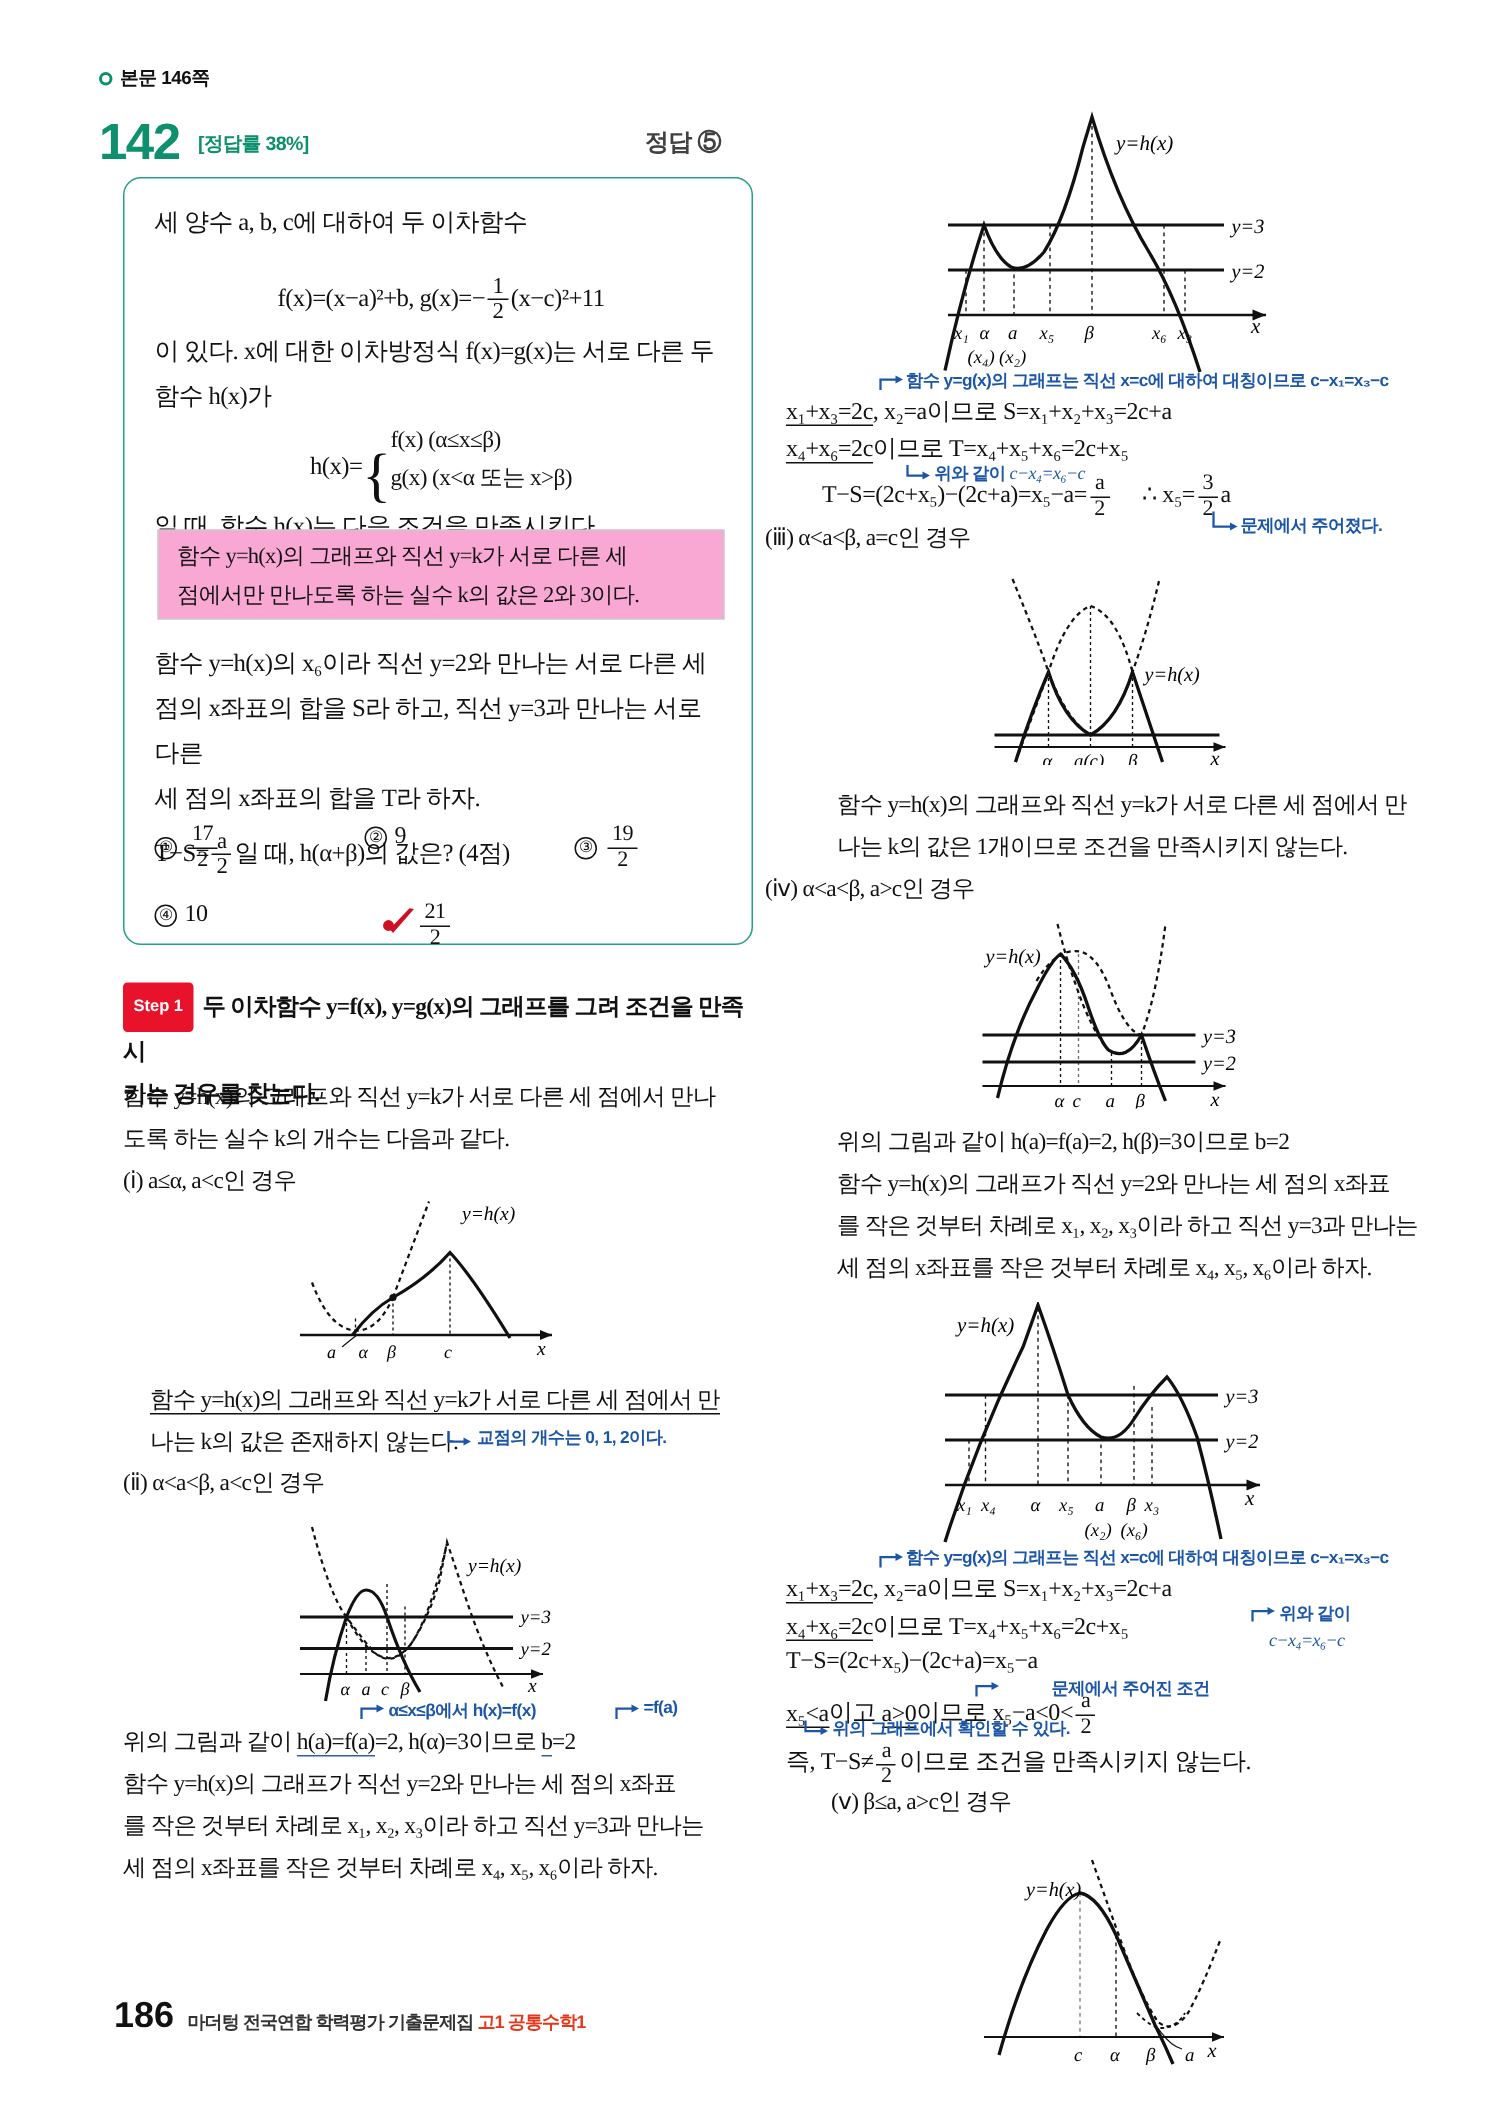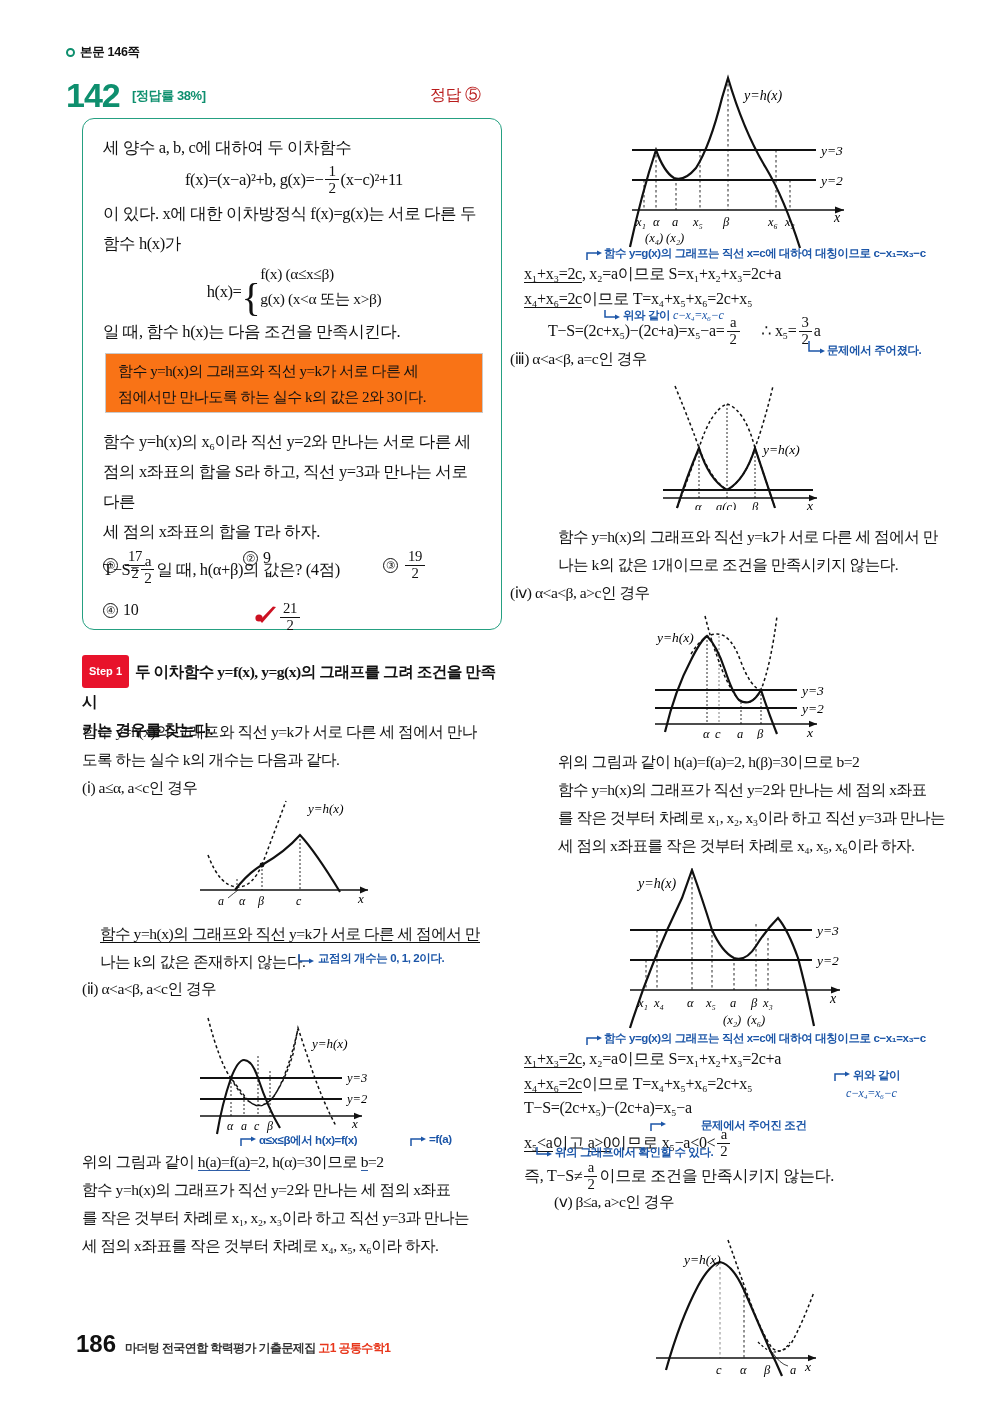--- a/index.html
+++ b/index.html
@@ -18,32 +18,32 @@
   .srcline { position:absolute; left:66px; top:44px; font-family:"Liberation Sans", sans-serif;
              font-size:12.5px; font-weight:bold; color:#111; letter-spacing:-0.3px; }
   .srcline .dot { display:inline-block; width:9px; height:9px; border-radius:50%;
                   border:2.4px solid #0e8f6e; margin-right:5px; vertical-align:-1px; background:#fff; }
 
   .qnum { position:absolute; left:66px; top:76px; font-family:"Liberation Sans", sans-serif;
           font-size:34px; font-weight:bold; color:#0e8f6e; letter-spacing:-1px; }
   .rate { position:absolute; left:132px; top:87px; font-family:"Liberation Sans", sans-serif;
           font-size:13px; font-weight:bold; color:#0e8f6e; letter-spacing:-0.4px; }
   .answer { position:absolute; left:430px; top:85px; font-family:"Liberation Sans", sans-serif;
-            font-size:16px; font-weight:normal; color:#b91c1c; letter-spacing:-0.5px; }
+            font-size:16px; font-weight:bold; color:#404040; letter-spacing:-0.5px; }
 
   
   .qbox { position:absolute; left:82px; top:118px; width:420px; height:512px;
           border:1.6px solid #25a081; border-radius:12px; background:#fff; }
   .qbox .line { font-size:16.5px; line-height:30px; letter-spacing:-0.4px; }
   .qtext { position:absolute; left:20px; top:14px; width:382px; }
   .ctr { text-align:center; }
 
   
   .condbox { position:absolute; left:104px; top:352px; width:378px; height:60px;
-             border:1px solid #c9c9c9; background:#f97316; }
+             border:1px solid #c9c9c9; background:#f9a8d4; }
   .condbox .line { font-size:15px; line-height:26px; padding-left:12px; padding-top:4px; letter-spacing:-0.5px;}
 
   
   .frac { display:inline-block; vertical-align:-0.52em; text-align:center; line-height:1.08; margin:0 2px; }
   .frac .num { display:block; border-bottom:1.3px solid #111; padding:0 3px; font-size:0.92em; }
   .frac .den { display:block; padding:0 3px; font-size:0.92em; }
 
   
   .choices { position:absolute; left:20px; top:430px; width:390px; }
   .chrow { display:flex; height:52px; }
@@ -90,21 +90,21 @@
   <div class="srcline">
     <span class="dot"></span><span>본문 146쪽</span>
   </div>
   <div class="qnum">142</div>
   <div class="rate">[정답률 38%]</div>
   <div class="answer">정답 ⑤</div>
 
   <div class="qbox">
     <div class="qtext">
       <div class="line">세 양수 a, b, c에 대하여 두 이차함수</div>
-      <div class="line ctr" style="margin-top:0;">
+      <div class="line ctr" style="margin-top:20px;">
         <span>f(x)=(x−a)²+b,</span>
         <span>g(x)=−</span><span class="frac"><span class="num">1</span><span class="den">2</span></span><span>(x−c)²+11</span>
       </div>
       <div class="line" style="margin-top:2px;">이 있다. x에 대한 이차방정식 f(x)=g(x)는 서로 다른 두</div>
       <div class="line">함수 h(x)가</div>
       <div class="line ctr" style="margin-top:2px;">
         <span>h(x)=</span><span style="display:inline-block;font-size:40px;line-height:0.78;vertical-align:-14px;">{</span><span style="display:inline-block;text-align:left;vertical-align:-7px;line-height:25px;font-size:15.5px;"><span style="display:block;">f(x)    (α≤x≤β)</span><span style="display:block;">g(x)    (x&lt;α 또는 x&gt;β)</span></span>
       </div>
       <div class="line" style="margin-top:4px;">일 때, 함수 h(x)는 다음 조건을 만족시킨다.</div>
     </div>

